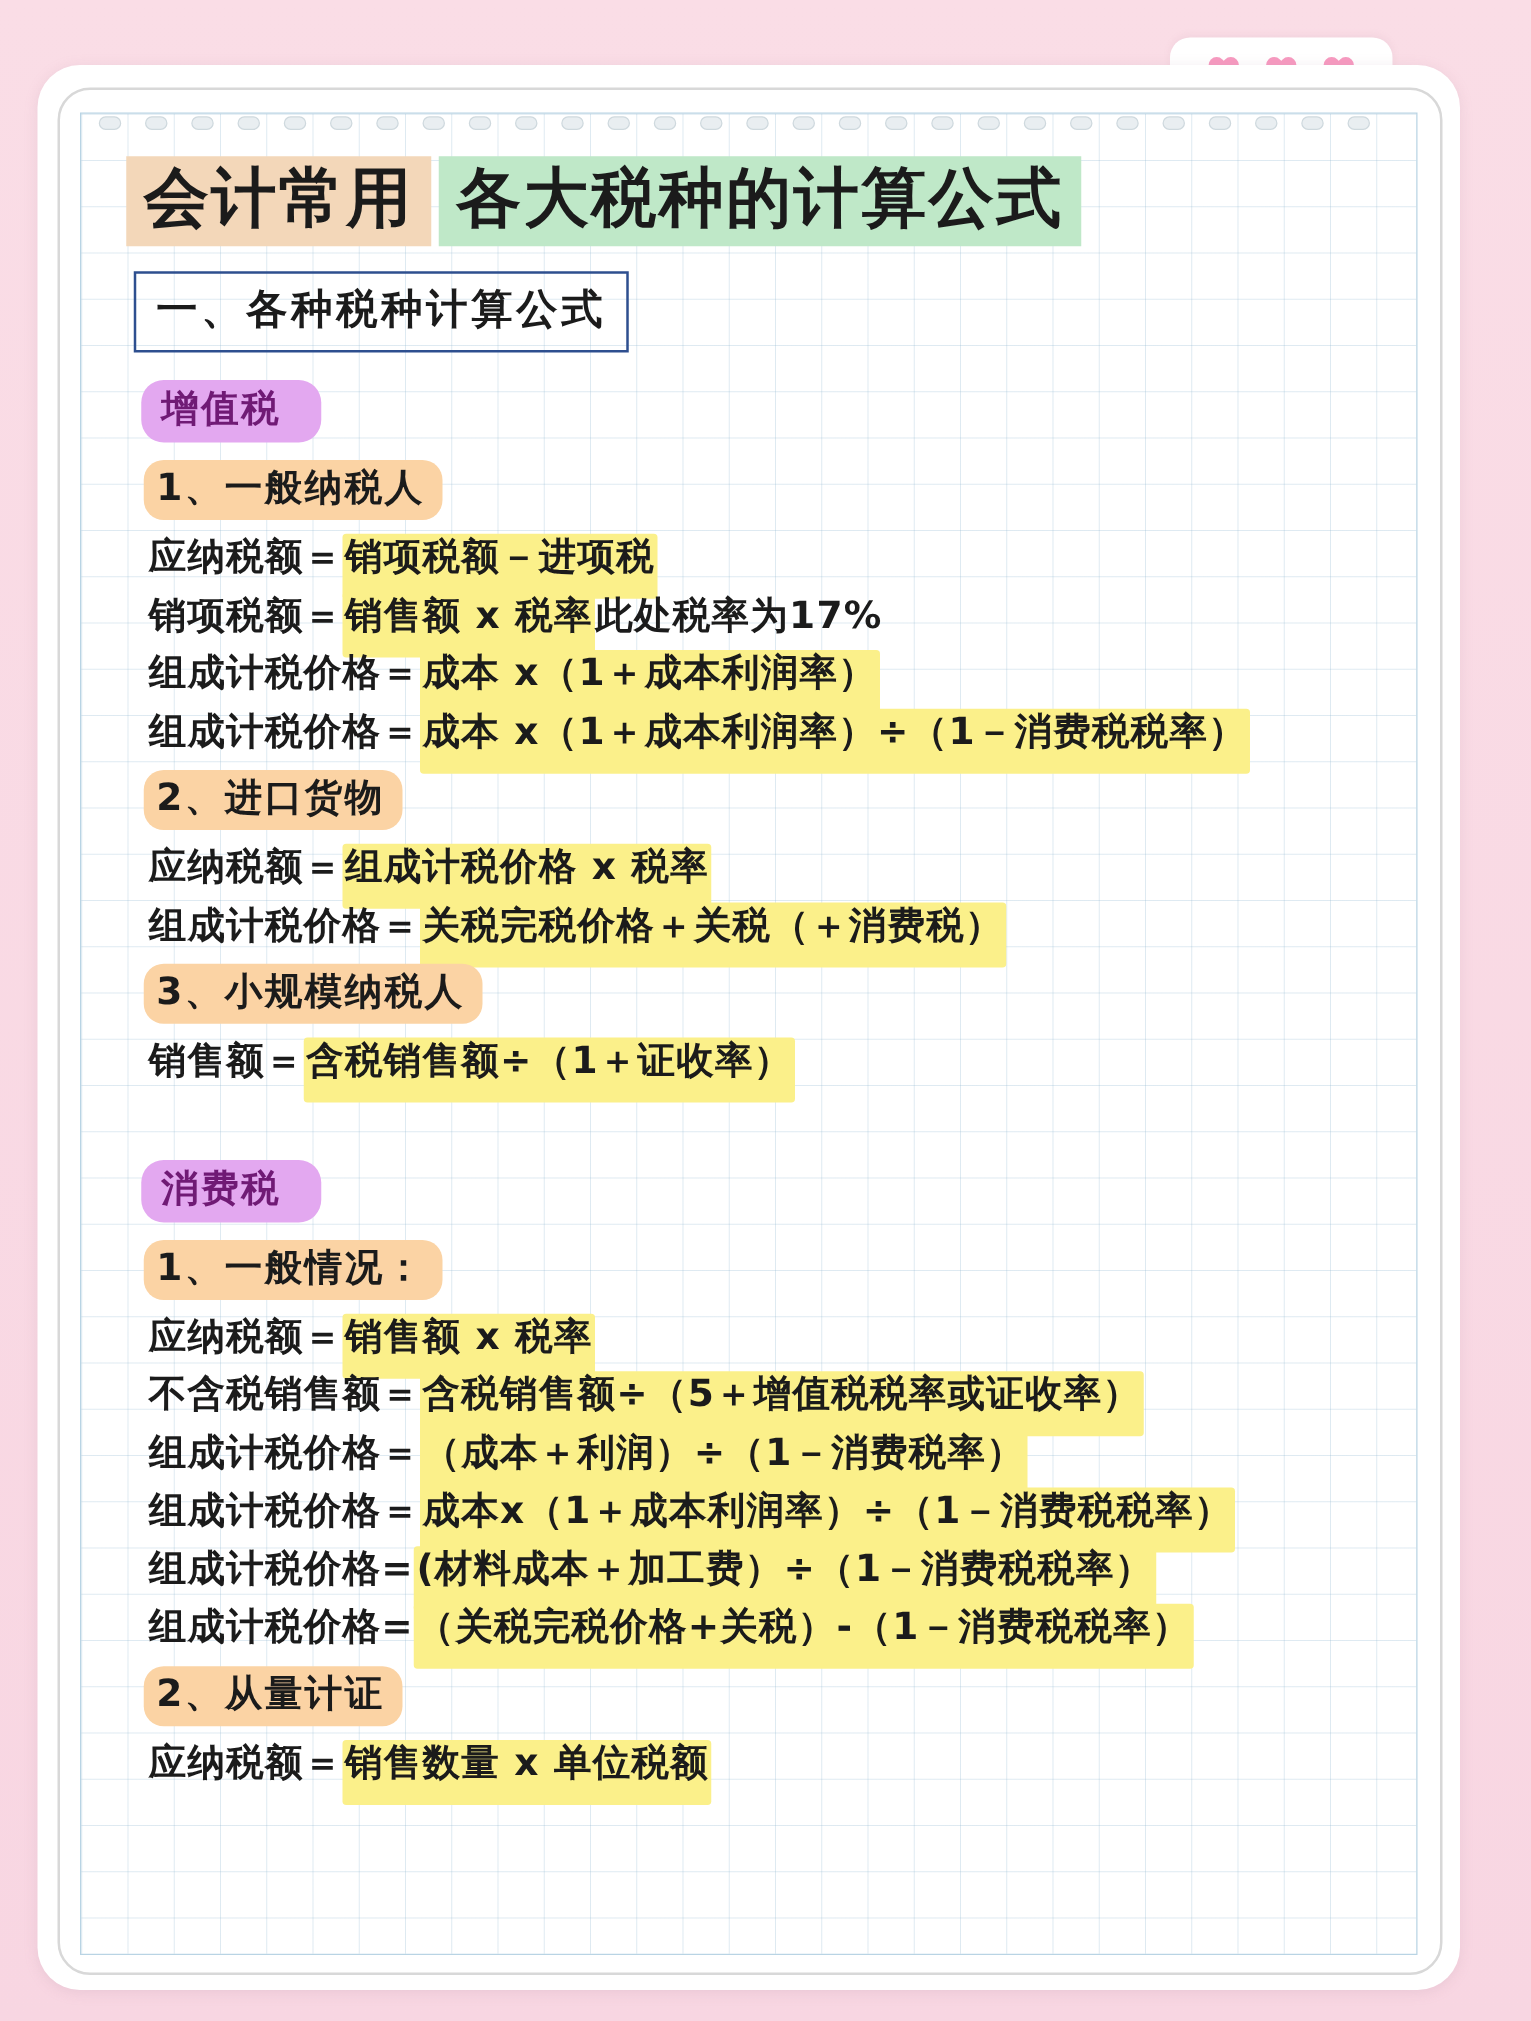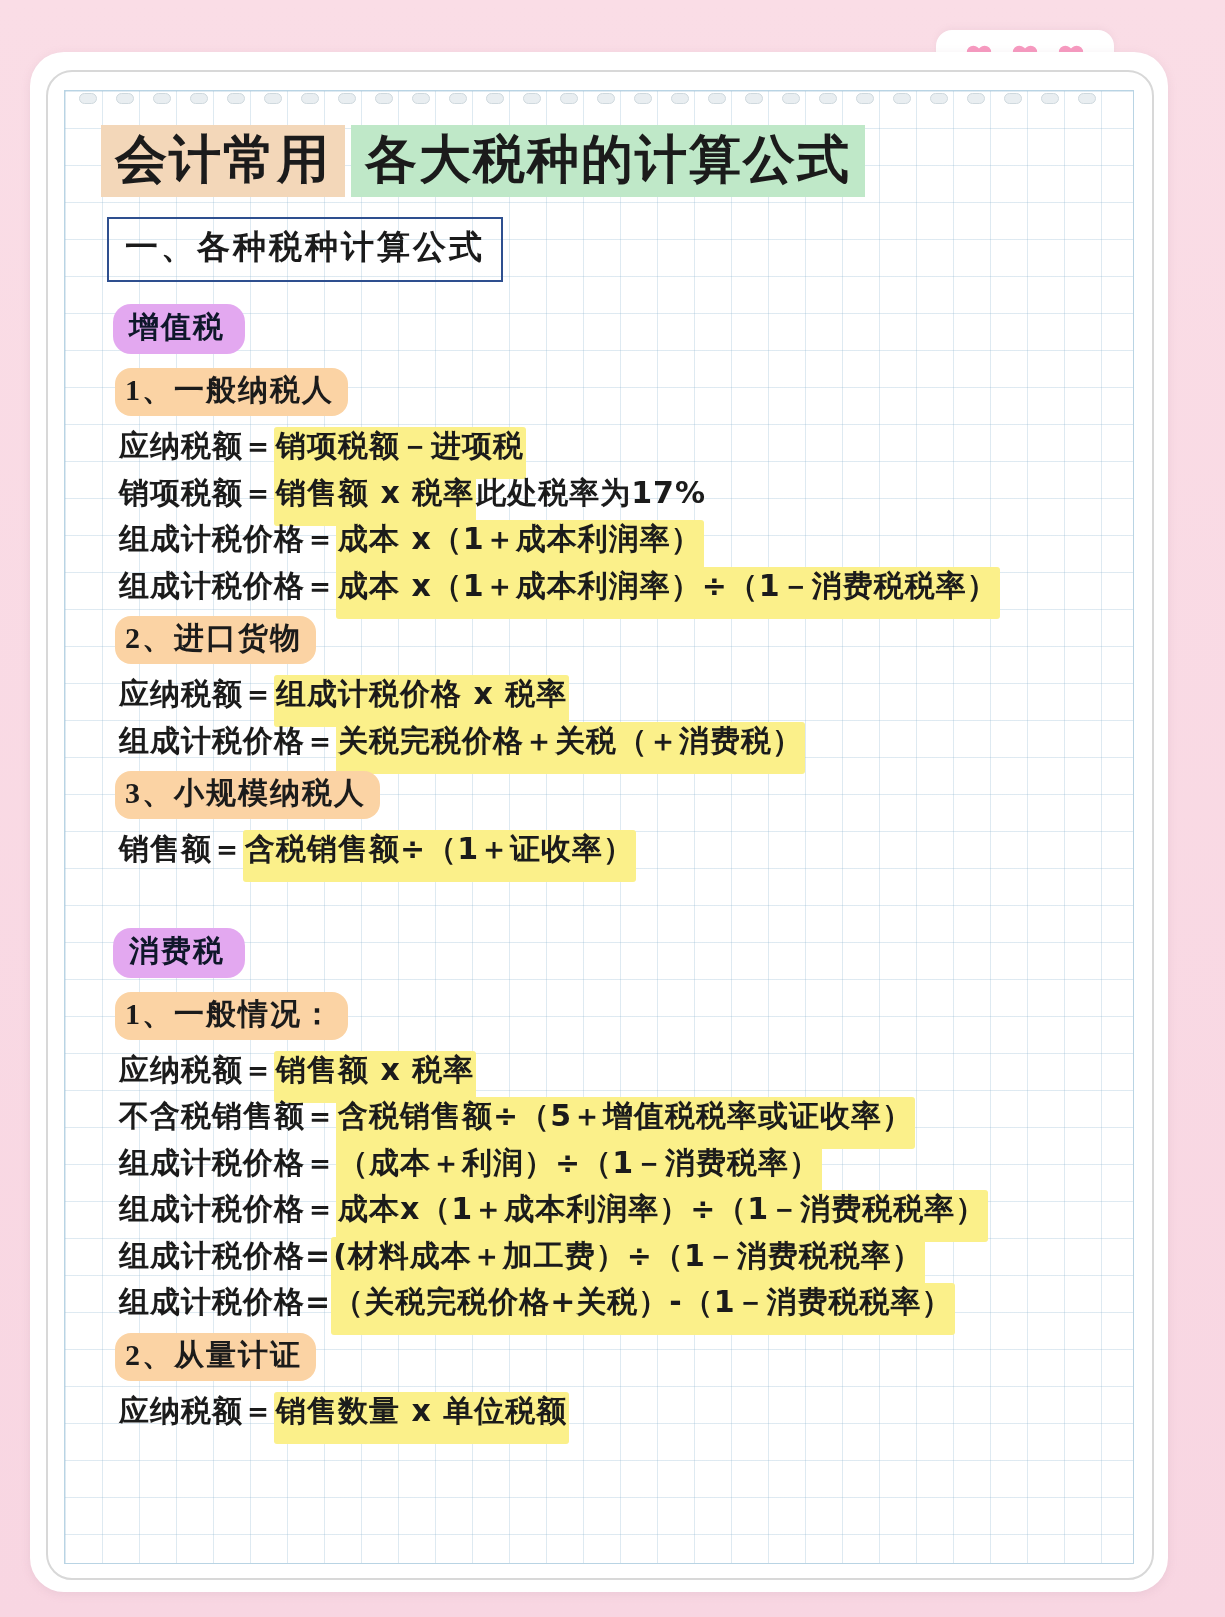--- a/index.html
+++ b/index.html
@@ -147,41 +147,40 @@
     font-size: 33px;
     font-weight: bold;
     color: #1b1b1b;
     letter-spacing: 3px;
   }
 
   
   .pill-purple {
     display: inline-block;
     margin: 22px 0 2px 18px;
-    padding: 3px 20px 6px 16px;
+    padding: 3px 32px 6px 16px;
     background: #e3a8f0;
     border-radius: 18px;
     font-size: 30px;
     font-weight: bold;
-    color: #0f172a;
+    color: #701a75;
     letter-spacing: 2px;
   }
 
   
   .sub-orange {
     display: inline-block;
     margin: 12px 0 2px 20px;
     padding: 2px 14px 5px 10px;
     background: #fbd3a4;
     border-radius: 16px;
     font-size: 30px;
     font-weight: bold;
     color: #1b1b1b;
     letter-spacing: 2px;
-    font-family: Liberation Serif, serif;
   }
 
   
   .formula {
     margin: 9px 0 0 24px;
     font-size: 30px;
     font-weight: bold;
     color: #1b1b1b;
     letter-spacing: 1px;
     white-space: nowrap;

